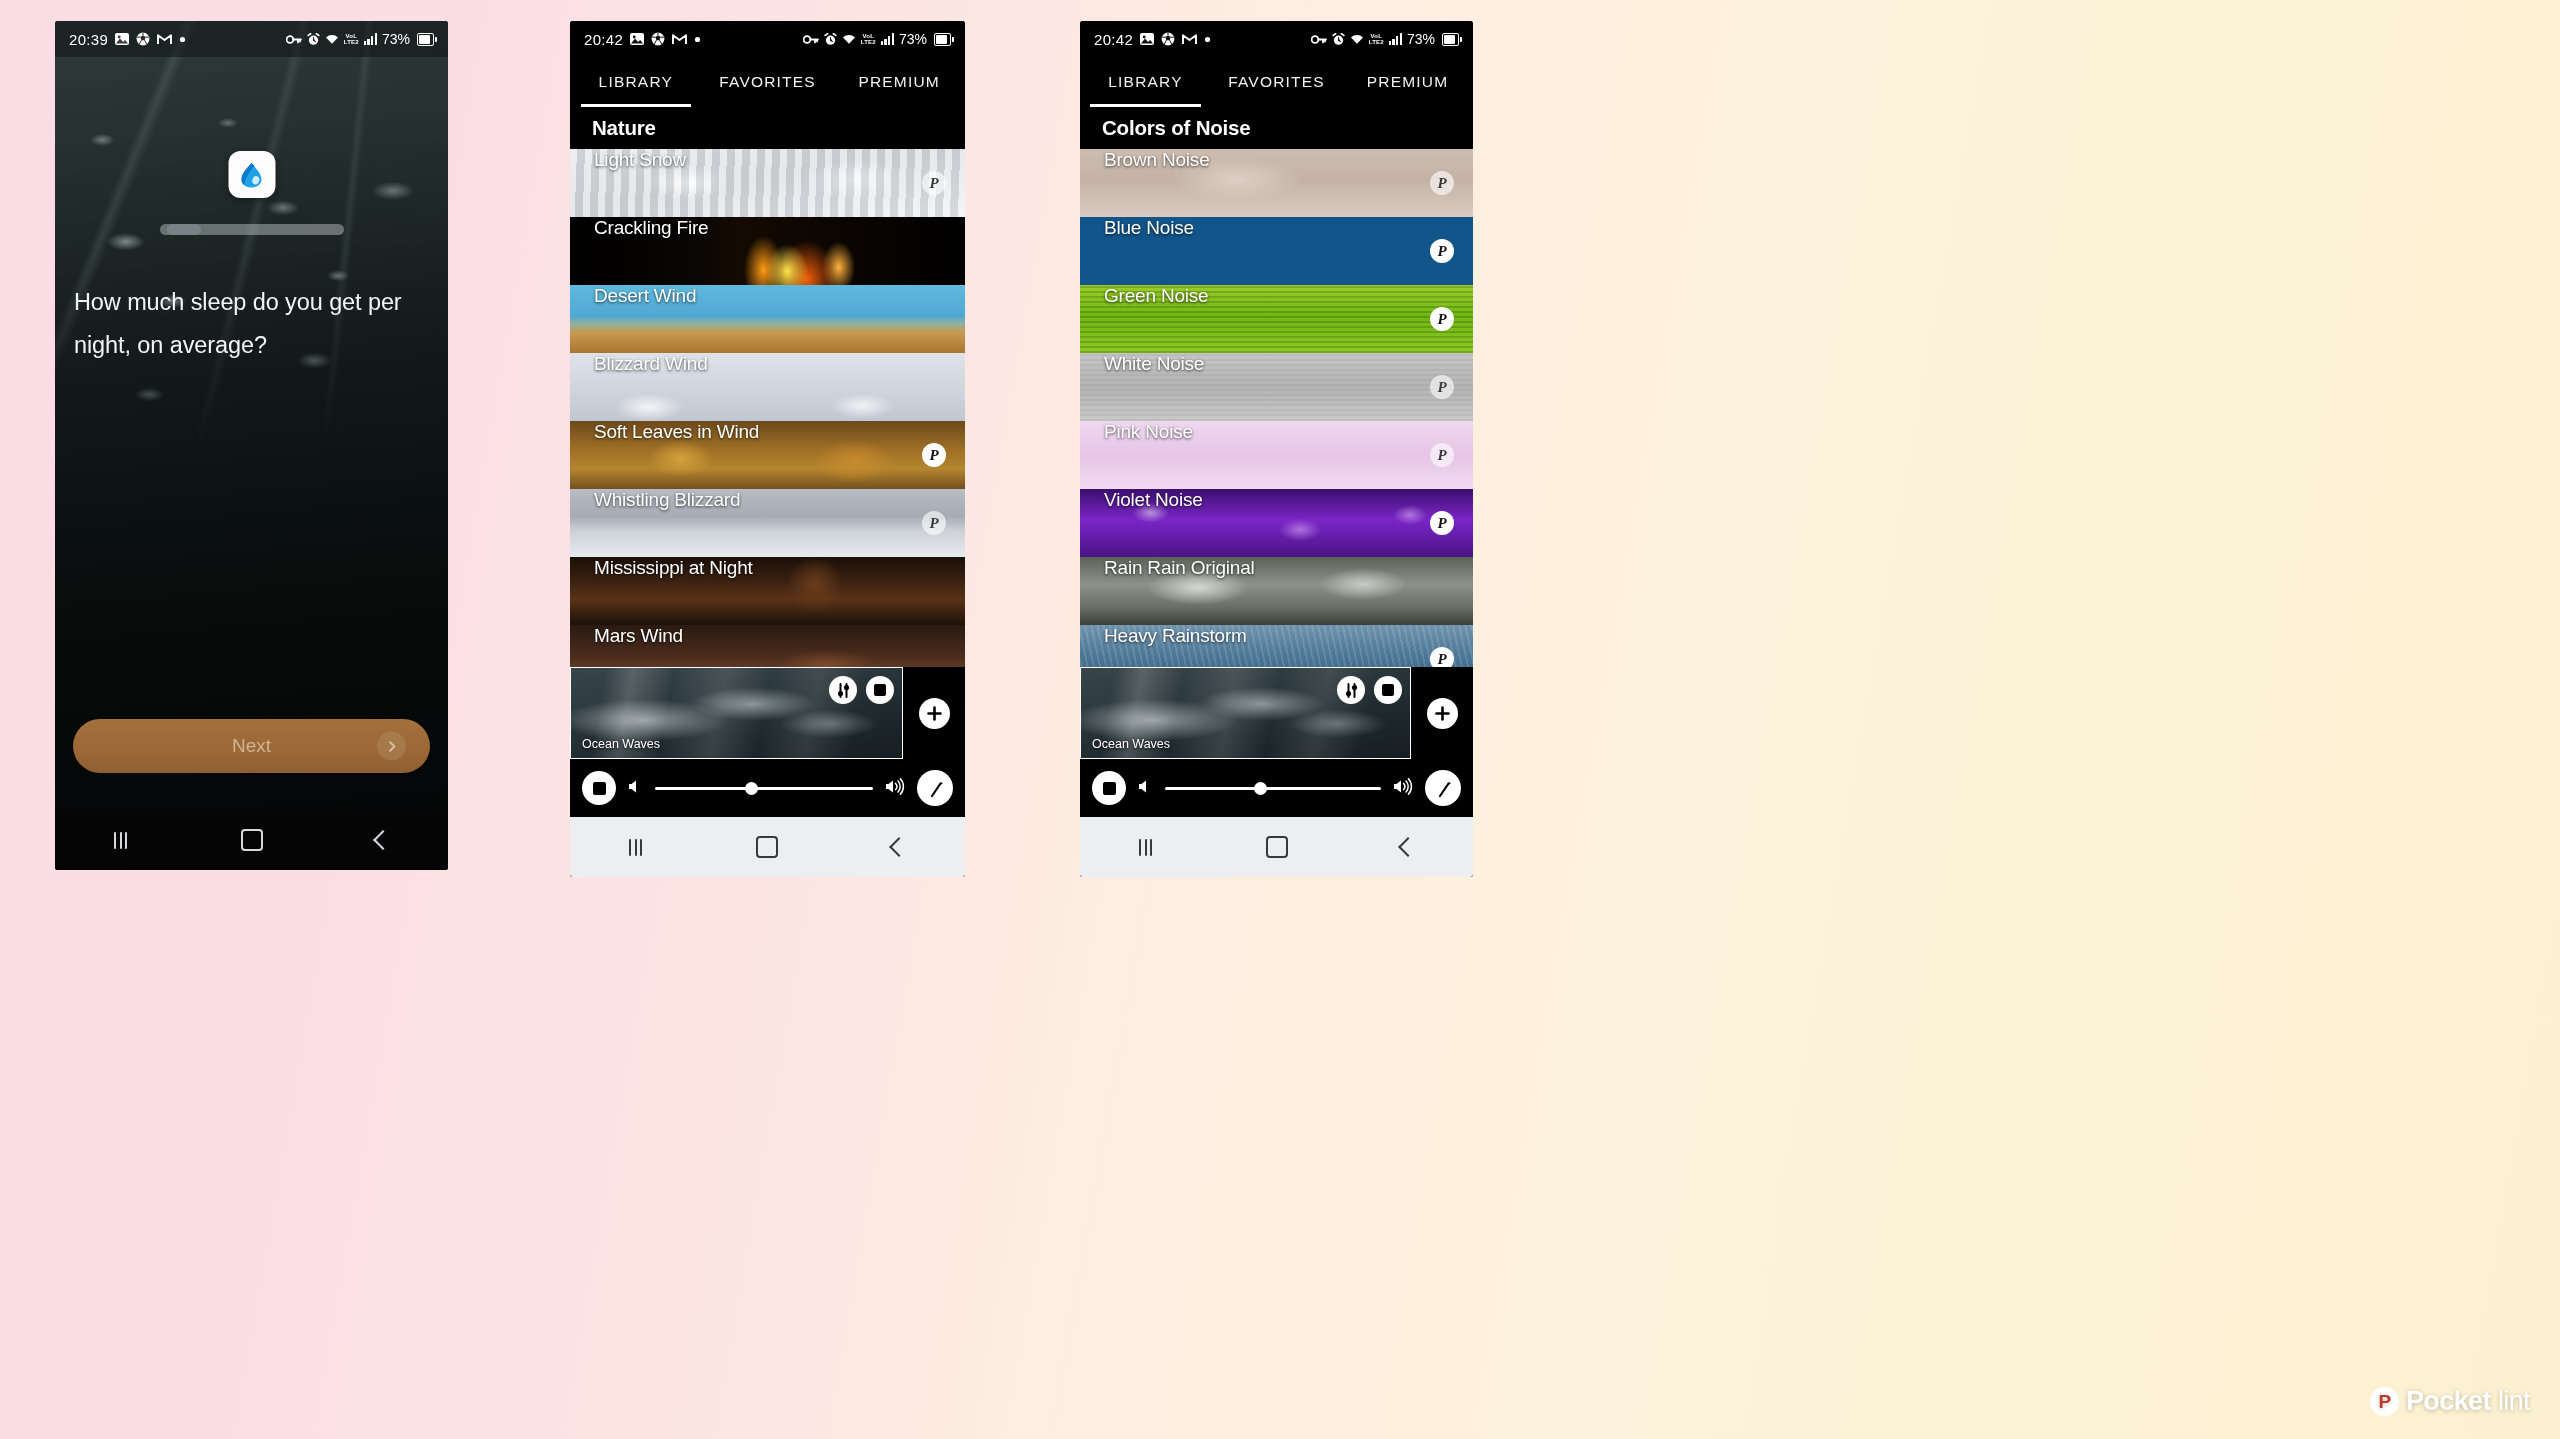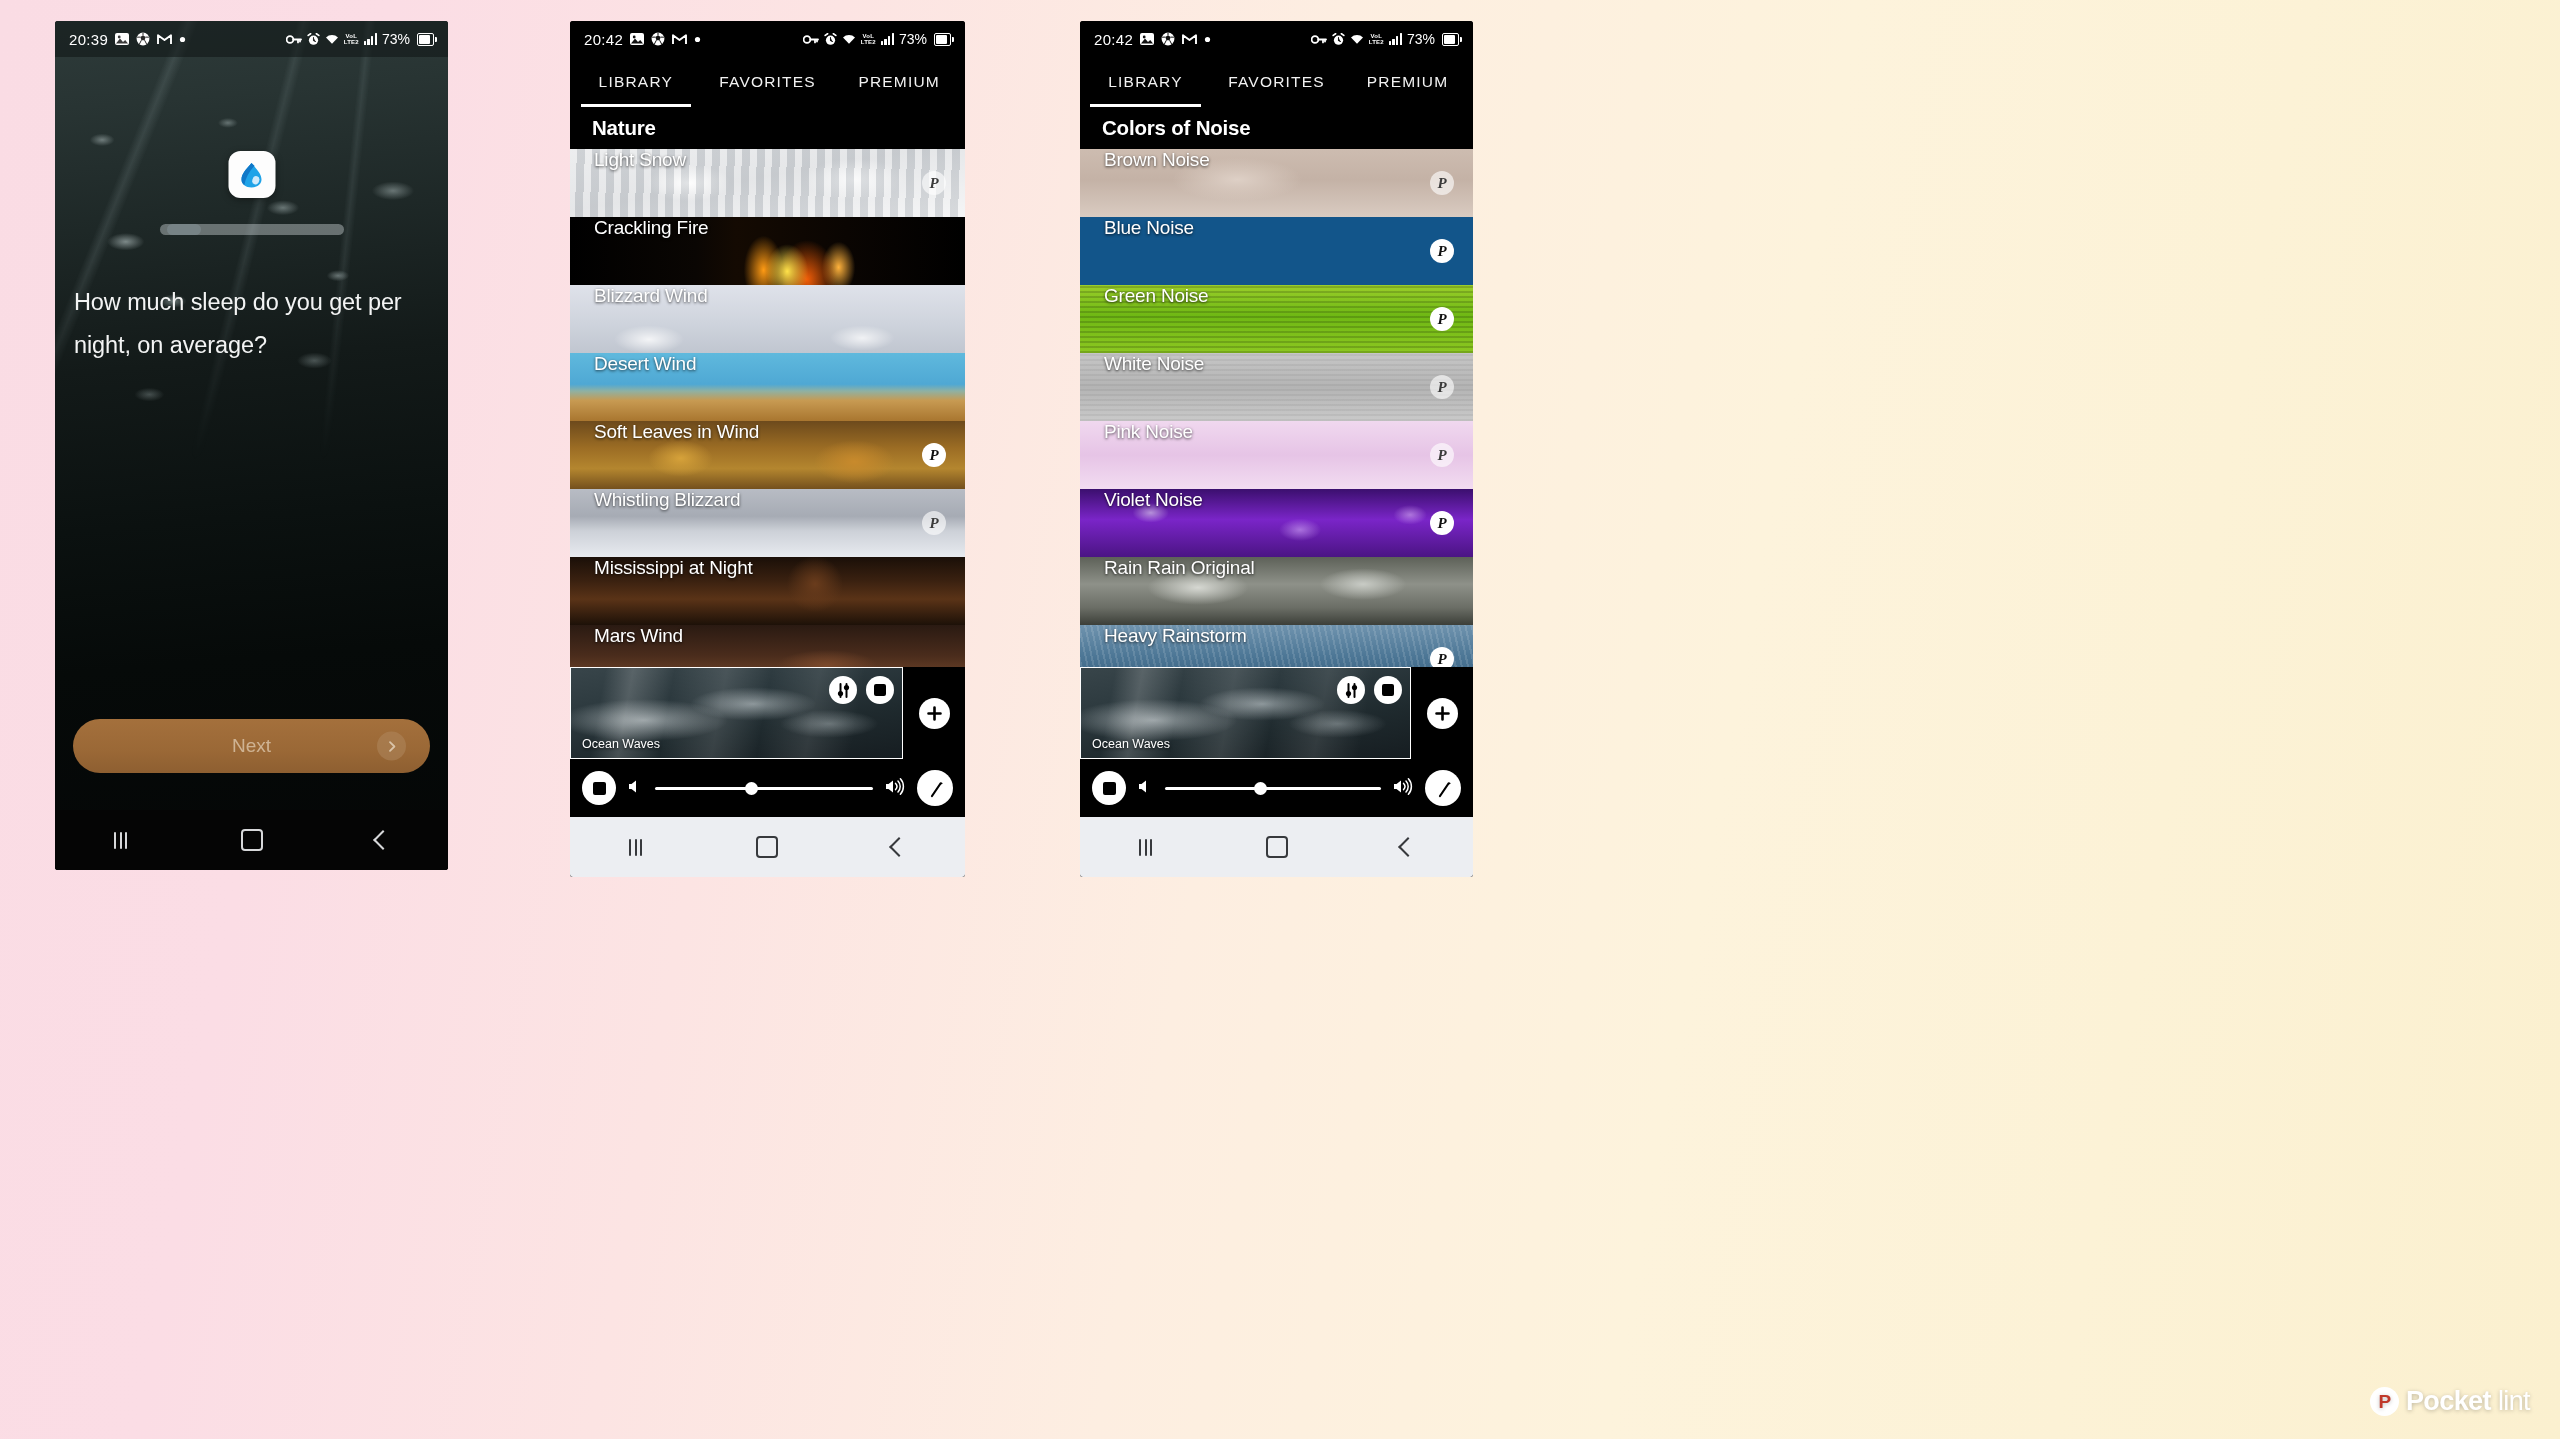--- a/index.html
+++ b/index.html
@@ -353,30 +353,30 @@
             radial-gradient(ellipse 34px 44px at 55% 80%, #ffe24a, transparent 62%),
             radial-gradient(ellipse 30px 52px at 49% 78%, #ff9b14, transparent 66%),
             radial-gradient(ellipse 44px 58px at 60% 92%, #f05d08, transparent 68%),
             radial-gradient(ellipse 26px 40px at 68% 74%, #ffb23c, transparent 64%),
             linear-gradient(90deg,#000 0%,#0a0603 32%,#140a02 42%,#0a0502 70%,#000 100%);"></div>
           <div class="rlbl">Crackling Fire</div>
         </div>
 
         <div class="row">
           <div class="rbg" style="background:
+            linear-gradient(180deg,#5fb9dd 0%,#4fa8d4 46%,#8fb1a3 56%,#c79a52 70%,#a9762f 100%);"></div>
+          <div class="rlbl">Desert Wind</div>
+        </div>
+
+        <div class="row">
+          <div class="rbg" style="background:
             radial-gradient(ellipse 50px 20px at 20% 80%, rgba(255,255,255,.8), transparent 70%),
             radial-gradient(ellipse 46px 18px at 74% 78%, rgba(255,255,255,.75), transparent 70%),
             linear-gradient(180deg,#dfe2ea 0%,#cfd4dd 55%,#c0c6d0 100%);"></div>
           <div class="rlbl">Blizzard Wind</div>
-        </div>
-
-        <div class="row">
-          <div class="rbg" style="background:
-            linear-gradient(180deg,#5fb9dd 0%,#4fa8d4 46%,#8fb1a3 56%,#c79a52 70%,#a9762f 100%);"></div>
-          <div class="rlbl">Desert Wind</div>
         </div>
 
         <div class="row">
           <div class="rbg" style="background:
             radial-gradient(ellipse 46px 26px at 28% 55%, #d6a23a, transparent 70%),
             radial-gradient(ellipse 56px 30px at 72% 60%, #c88a2c, transparent 72%),
             linear-gradient(180deg,#6d4a1c 0%,#9c6d24 40%,#b4862f 70%,#74501d 100%);"></div>
           <div class="rlbl">Soft Leaves in Wind</div>
           <div class="prem">P</div>
         </div>

